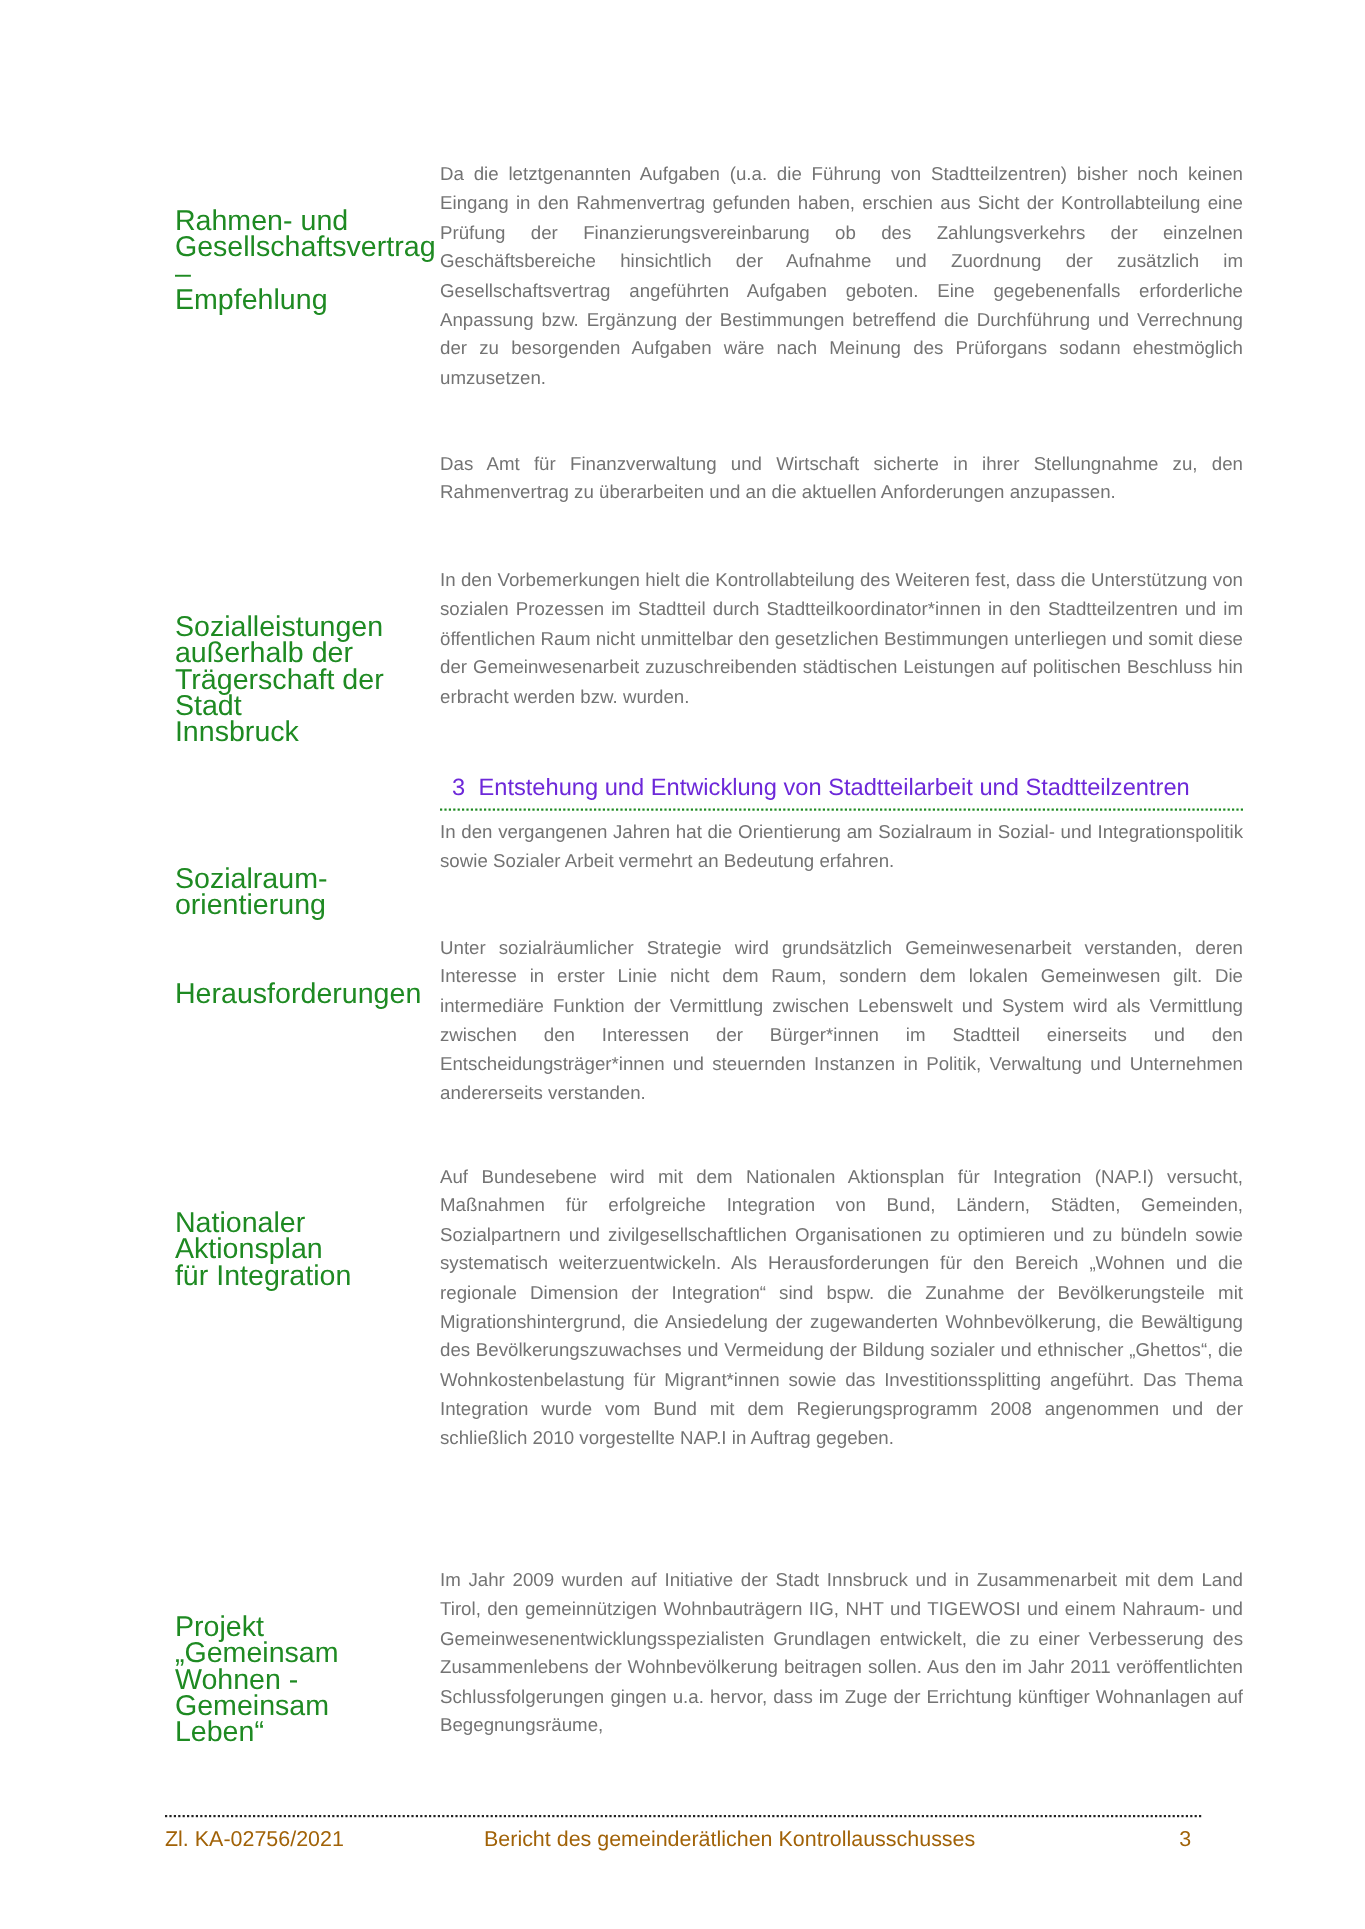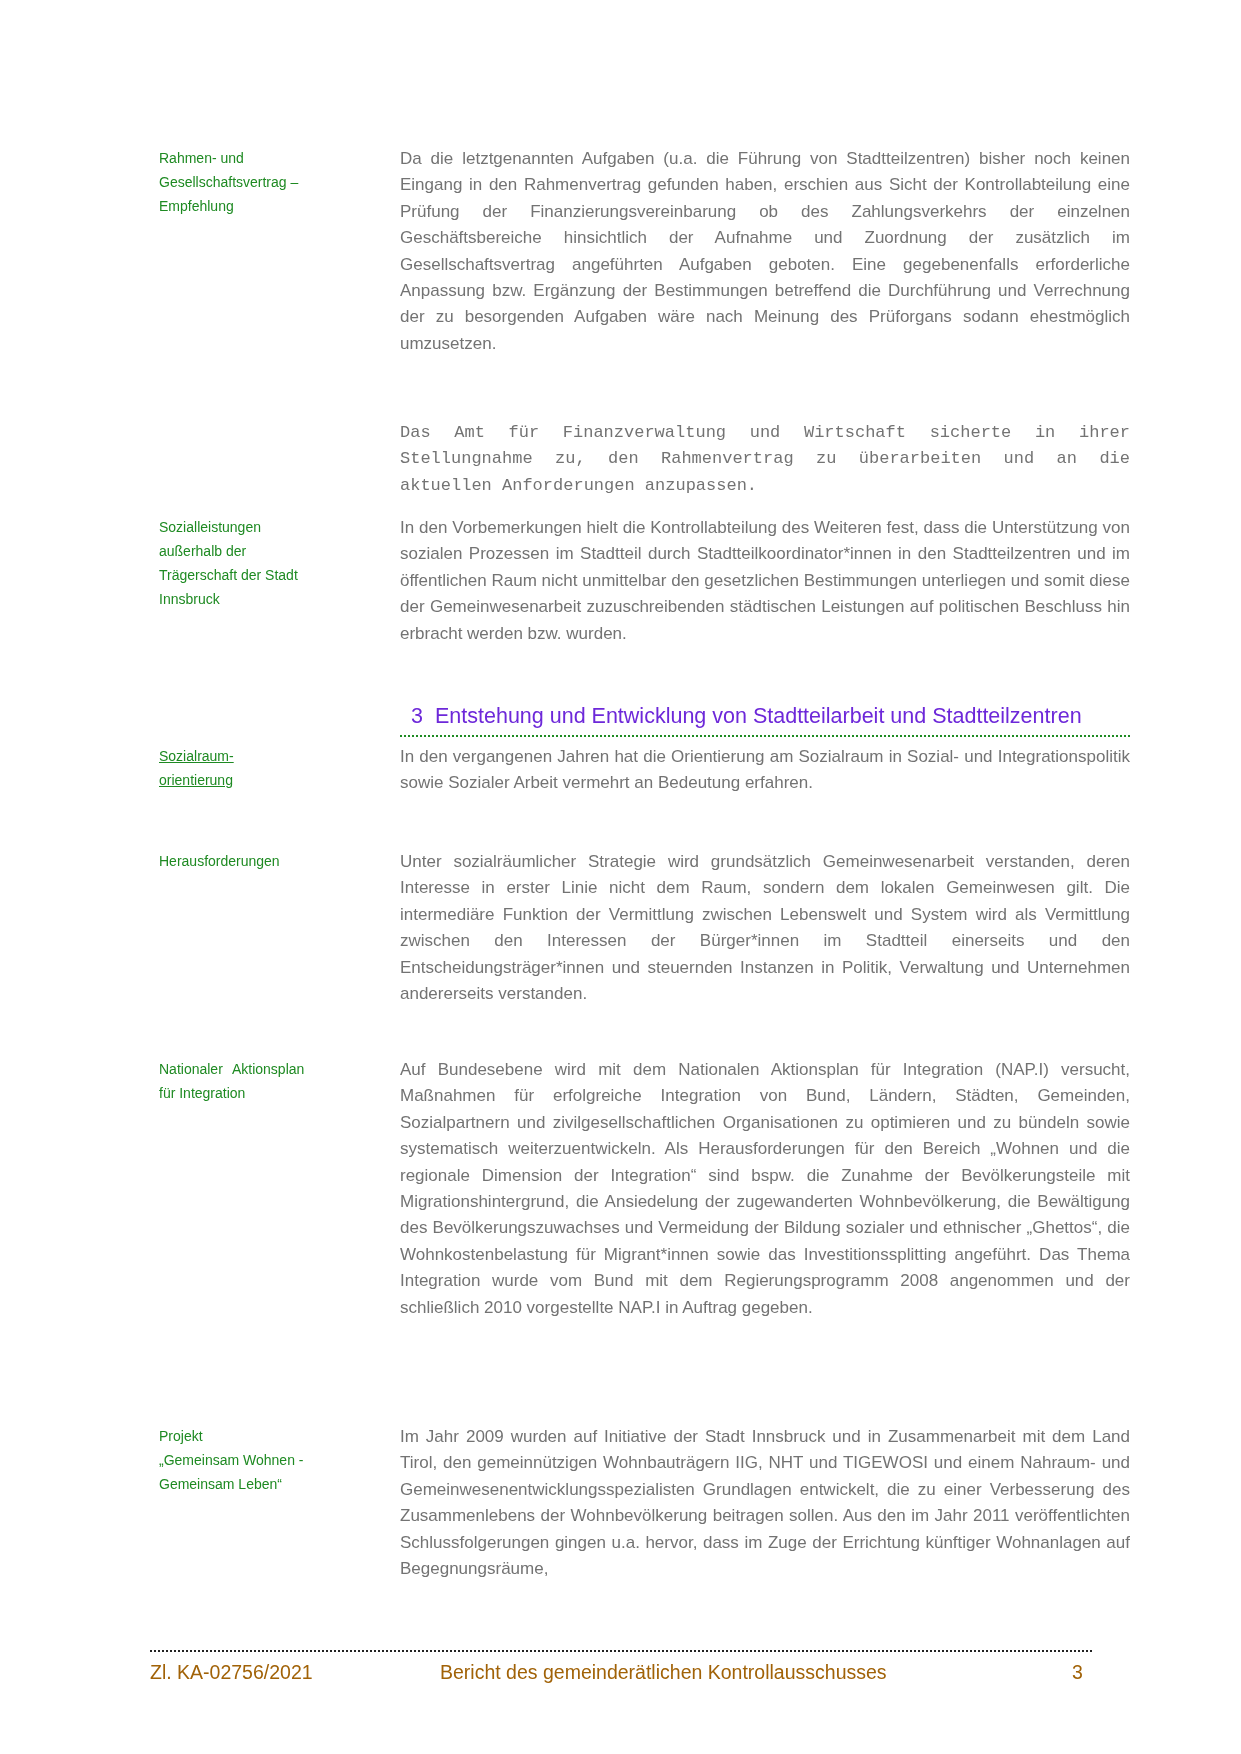--- a/index.html
+++ b/index.html
@@ -1,53 +1,53 @@
 <!DOCTYPE html>
 <html><head>
 <meta charset="utf-8">
 <style>
   html, body { margin: 0; padding: 0; background: #ffffff; }
   body { width: 1241px; height: 1754px; position: relative; overflow: hidden;
          font-family: "Liberation Sans", sans-serif; color: #111; }
   .margin-note { position: absolute; left: 159px; width: 215px; color: #1e8a22;
-         font-size: 14px; line-height: 24px; }
+         font-size: 26px; line-height: 24px; margin-top: 42px; }
   .para { position: absolute; left: 400px; width: 730px; font-size: 17px;
           line-height: 26.4px; text-align: justify; color: #737373; }
   .heading { position: absolute; left: 400px; width: 730px; top: 703px; color: #6d28d9;
              font-size: 21.5px; line-height: 26px; padding-left: 11px; box-sizing: border-box;
              padding-bottom: 6px; border-bottom: 2px dotted #1e8a22; }
   .heading .num { margin-right: 12px; }
   .footer-rule { position: absolute; left: 150px; top: 1650px; width: 942px; height: 0;
                  border-top: 2px dotted #222; }
   .footer { position: absolute; top: 1660px; font-size: 19.5px; line-height: 24px; color: #a16207; }
 </style>
 </head>
 <body>
 
 <div class="margin-note" style="top:146px;">
   <div>Rahmen- und</div>
   <div>Gesellschaftsvertrag –</div>
   <div>Empfehlung</div>
 </div>
 <p class="para" style="top:146px; margin:0;">Da die letztgenannten Aufgaben (u.a. die Führung von Stadtteilzentren) bisher noch keinen Eingang in den Rahmenvertrag gefunden haben, erschien aus Sicht der Kontrollabteilung eine Prüfung der Finanzierungsvereinbarung ob des Zahlungsverkehrs der einzelnen Geschäftsbereiche hinsichtlich der Aufnahme und Zuordnung der zusätzlich im Gesellschaftsvertrag angeführten Aufgaben geboten. Eine gegebenenfalls erforderliche Anpassung bzw. Ergänzung der Bestimmungen betreffend die Durchführung und Verrechnung der zu besorgenden Aufgaben wäre nach Meinung des Prüforgans sodann ehestmöglich umzusetzen.</p>
-<p class="para" style="top:420px; margin:0;font-family:Liberation Mono, monospace;">Das Amt für Finanzverwaltung und Wirtschaft sicherte in ihrer Stellungnahme zu, den Rahmenvertrag zu überarbeiten und an die aktuellen Anforderungen anzupassen.</p>
+<p class="para" style="top:409px; margin:0;">Das Amt für Finanzverwaltung und Wirtschaft sicherte in ihrer Stellungnahme zu, den Rahmenvertrag zu überarbeiten und an die aktuellen Anforderungen anzupassen.</p>
 
 <div class="margin-note" style="top:515px;">
   <div>Sozialleistungen</div>
   <div>außerhalb der</div>
   <div>Trägerschaft der Stadt</div>
   <div>Innsbruck</div>
 </div>
 <p class="para" style="top:515px; margin:0;">In den Vorbemerkungen hielt die Kontrollabteilung des Weiteren fest, dass die Unterstützung von sozialen Prozessen im Stadtteil durch Stadtteilkoordinator*innen in den Stadtteilzentren und im öffentlichen Raum nicht unmittelbar den gesetzlichen Bestimmungen unterliegen und somit diese der Gemeinwesenarbeit zuzuschreibenden städtischen Leistungen auf politischen Beschluss hin erbracht werden bzw. wurden.</p>
 
 <div class="heading">
   <span class="num">3</span><span>Entstehung und Entwicklung von Stadtteilarbeit und Stadtteilzentren</span>
 </div>
 
-<div class="margin-note" style="top:744px;text-decoration:underline;">
+<div class="margin-note" style="top:744px;">
   <div>Sozialraum-</div>
   <div>orientierung</div>
 </div>
 <p class="para" style="top:744px; margin:0;">In den vergangenen Jahren hat die Orientierung am Sozialraum in Sozial- und Integrationspolitik sowie Sozialer Arbeit vermehrt an Bedeutung erfahren.</p>
 
 <div class="margin-note" style="top:849px;">
   <div>Herausforderungen</div>
 </div>
 <p class="para" style="top:849px; margin:0;">Unter sozialräumlicher Strategie wird grundsätzlich Gemeinwesenarbeit verstanden, deren Interesse in erster Linie nicht dem Raum, sondern dem lokalen Gemeinwesen gilt. Die intermediäre Funktion der Vermittlung zwischen Lebenswelt und System wird als Vermittlung zwischen den Interessen der Bürger*innen im Stadtteil einerseits und den Entscheidungsträger*innen und steuernden Instanzen in Politik, Verwaltung und Unternehmen andererseits verstanden.</p>
 

